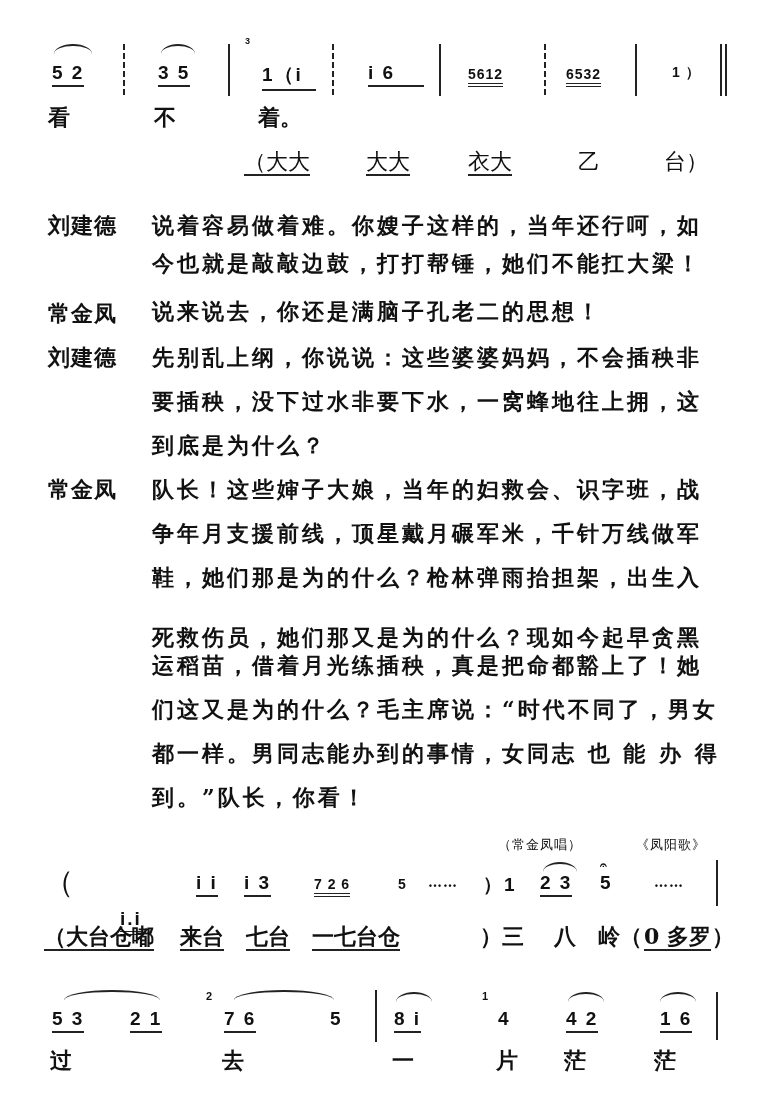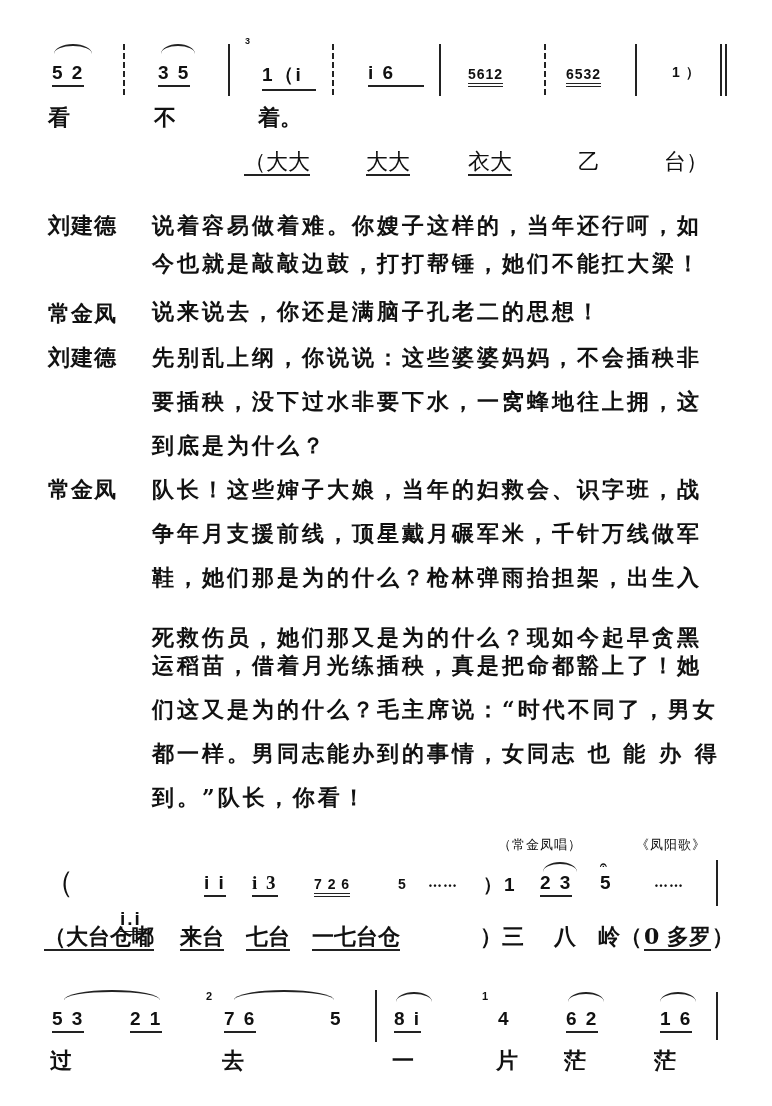--- a/index.html
+++ b/index.html
@@ -93,22 +93,22 @@
     <span class="quote-bold">到。”</span><span>队长，你看！</span>
   </div>
 </div>
 
 <div>
   <div class="abs label" style="left:498px;top:836px;">（常金凤唱）</div>
   <div class="abs label" style="left:636px;top:836px;">《凤阳歌》</div>
 
   <div class="abs paren" style="left:44px;top:862px;">（</div>
   <div class="abs num ul2" style="left:120px;top:908px;">i.i</div>
-  <div class="abs num ul1" style="left:204px;top:872px;">i i</div>
-  <div class="abs num ul1" style="left:252px;top:872px;font-family:Liberation Serif, serif;">i 3</div>
+  <div class="abs num ul1" style="left:196px;top:872px;">i i</div>
+  <div class="abs num ul1" style="left:244px;top:872px;">i 3</div>
   <div class="abs num small ul2" style="left:314px;top:876px;">7 2 6</div>
   <div class="abs num small" style="left:398px;top:876px;">5</div>
   <div class="abs dotdot" style="left:428px;top:874px;">……</div>
   <div class="abs num" style="left:483px;top:872px;">）1</div>
   <div class="slur" style="left:543px;top:862px;width:34px;"></div>
   <div class="abs num ul1" style="left:540px;top:872px;">2 3</div>
   <div class="abs" style="left:600px;top:858px;font-size:12px;font-weight:bold;">𝄐</div>
   <div class="abs num" style="left:600px;top:872px;">5</div>
   <div class="abs dotdot" style="left:654px;top:874px;">……</div>
   <div class="bar" style="left:716px;top:860px;height:46px;"></div>
@@ -132,21 +132,21 @@
   <div class="slur" style="left:234px;top:990px;width:100px;"></div>
   <div class="abs num ul1" style="left:224px;top:1008px;">7 6</div>
   <div class="abs num" style="left:330px;top:1008px;">5</div>
   <div class="bar" style="left:375px;top:990px;height:52px;"></div>
 
   <div class="slur" style="left:396px;top:992px;width:36px;"></div>
   <div class="abs num ul1" style="left:394px;top:1008px;">8 i</div>
   <div class="abs tiny" style="left:482px;top:990px;font-size:11px;">1</div>
   <div class="abs num" style="left:498px;top:1008px;">4</div>
   <div class="slur" style="left:568px;top:992px;width:36px;"></div>
-  <div class="abs num ul1" style="left:566px;top:1008px;">6 2</div>
+  <div class="abs num ul1" style="left:566px;top:1008px;">4 2</div>
   <div class="slur" style="left:660px;top:992px;width:36px;"></div>
   <div class="abs num ul1" style="left:660px;top:1008px;">1 6</div>
   <div class="bar" style="left:716px;top:992px;height:48px;"></div>
 
   <div class="abs lyric" style="left:50px;top:1046px;">过</div>
   <div class="abs lyric" style="left:222px;top:1046px;">去</div>
   <div class="abs lyric" style="left:392px;top:1046px;">一</div>
   <div class="abs lyric" style="left:496px;top:1046px;">片</div>
   <div class="abs lyric" style="left:564px;top:1046px;">茫</div>
   <div class="abs lyric" style="left:654px;top:1046px;">茫</div>

